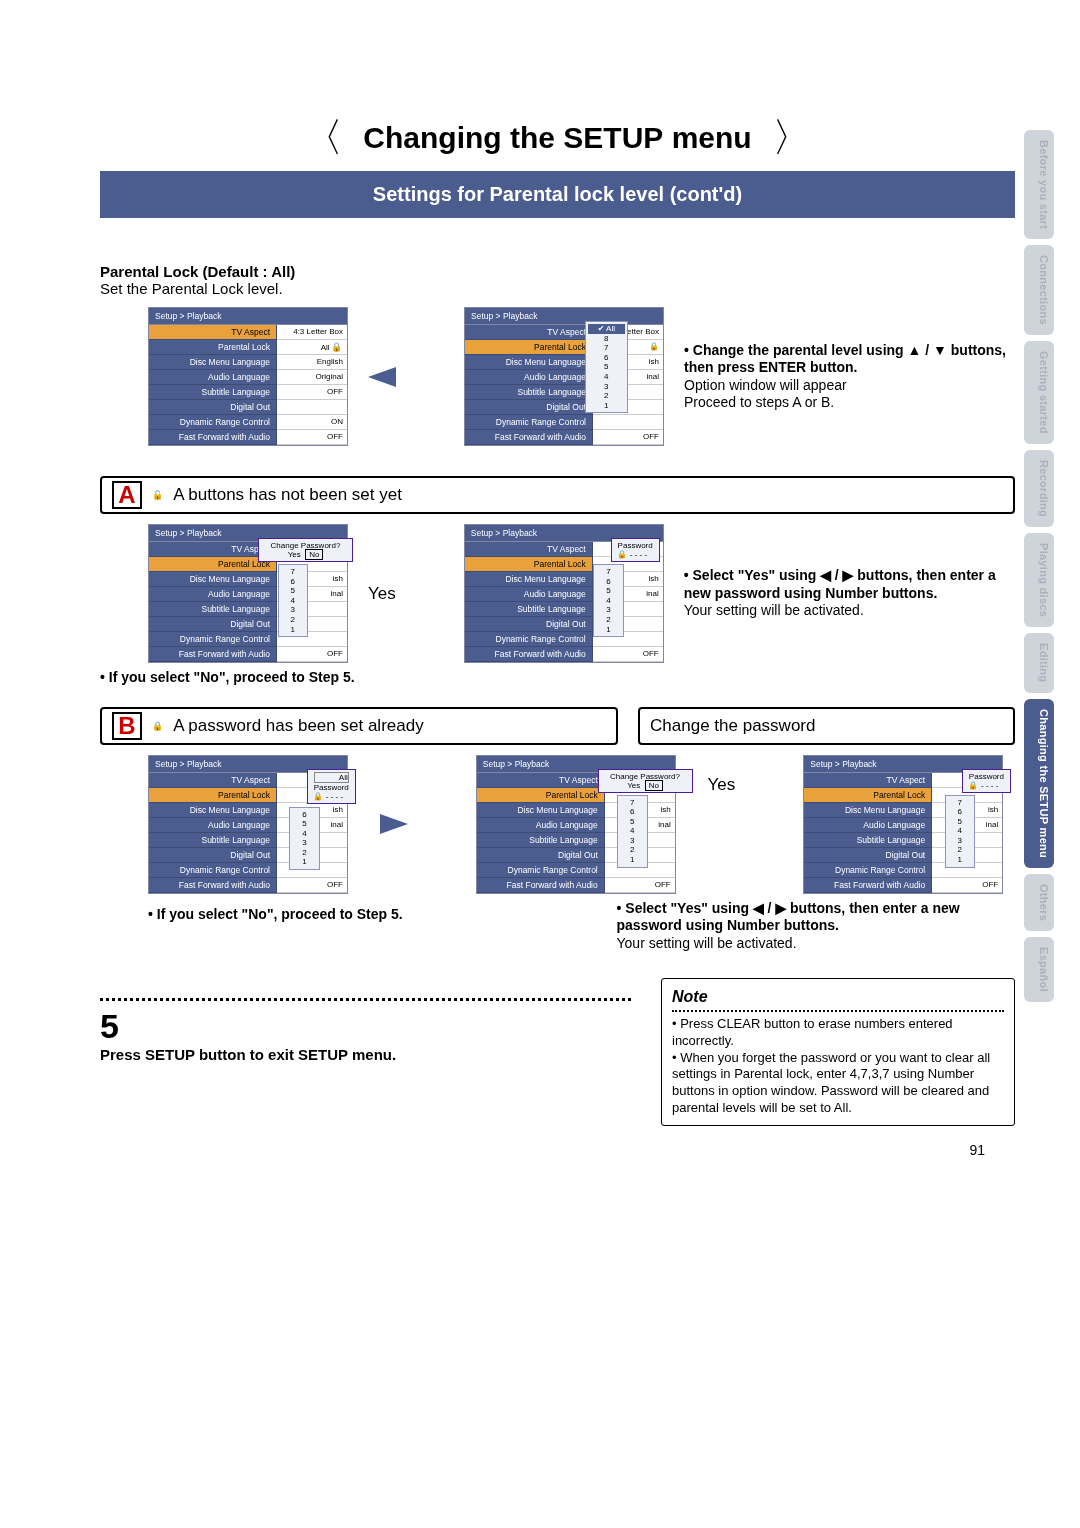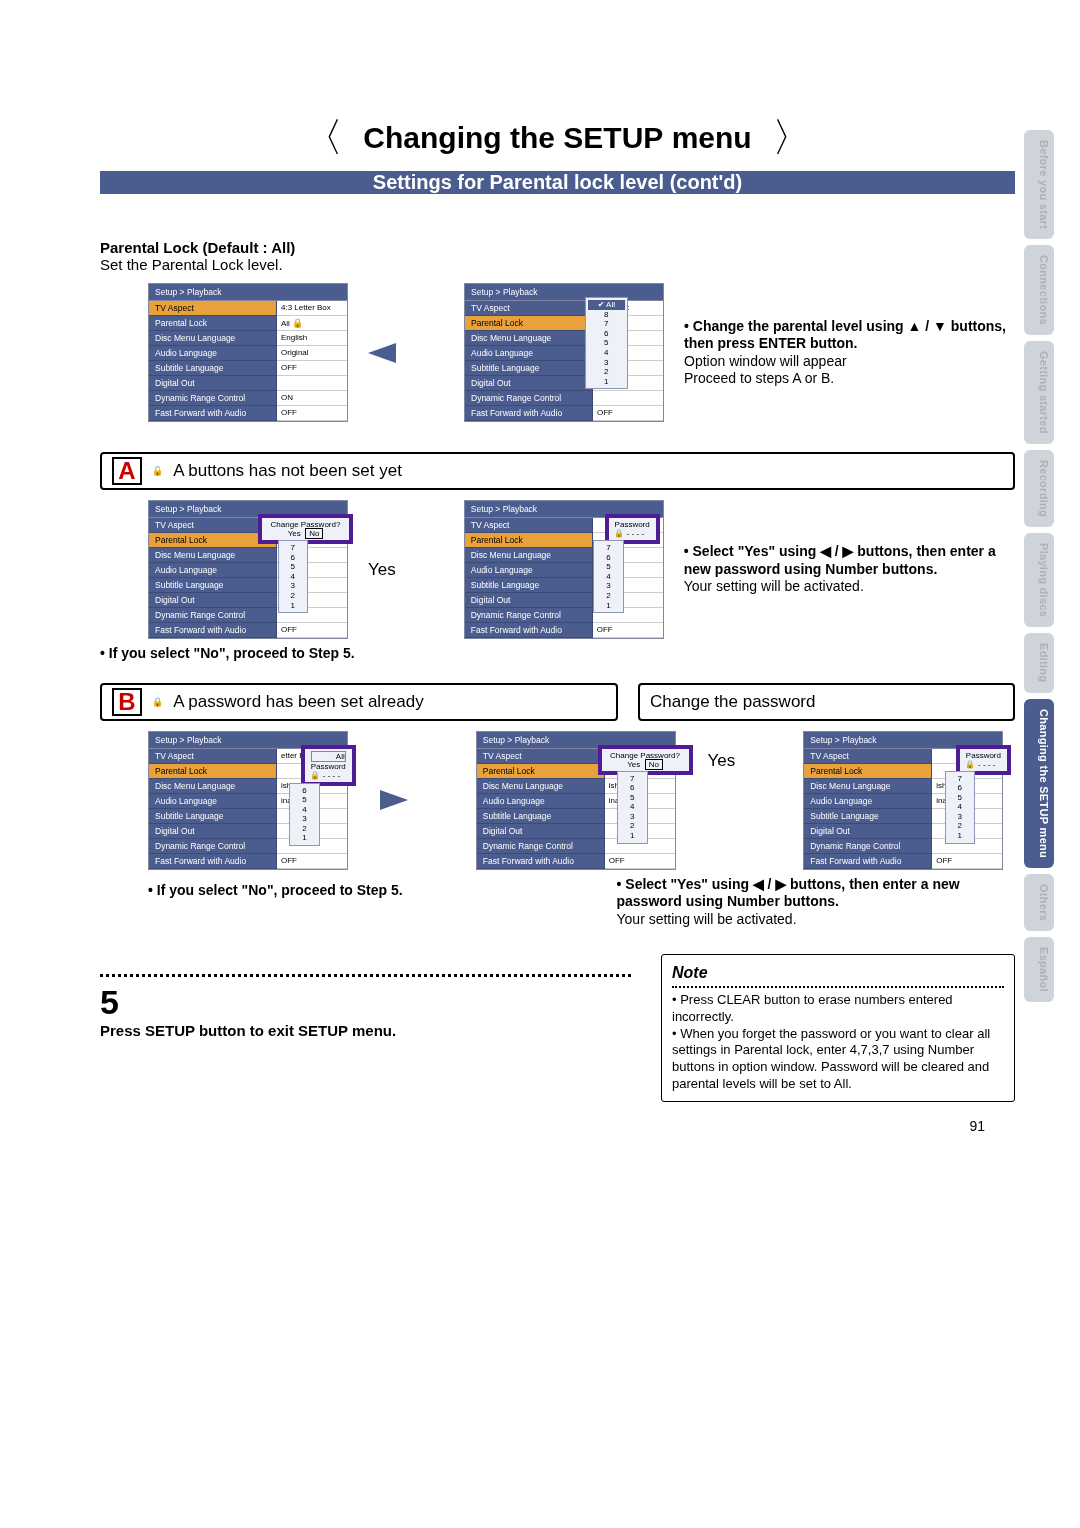--- a/index.html
+++ b/index.html
@@ -6,27 +6,27 @@
   html, body { width: 1080px; background: #fff; font-family: Arial, Helvetica, sans-serif; color: #000; }
   .page { width: 1080px; padding: 110px 65px 40px 100px; position: relative; }
   .rail { position: absolute; right: 26px; top: 130px; width: 30px; display: flex; flex-direction: column; gap: 6px; }
   .rail-item { writing-mode: vertical-rl; text-orientation: mixed; font-size: 11px; padding: 10px 4px; border-radius: 6px; text-align: center; background: #cfd4da; color: #aab1b9; font-weight: bold; letter-spacing: .3px; white-space: nowrap; }
   .rail-item.active { background: #4b5c8f; color: #fff; }
   .rail-item.es { background: #cfd4da; color: #aab1b9; }
   .title-band { display: flex; align-items: center; justify-content: center; margin-bottom: 6px; }
   .title-band .txt { font-size: 30px; font-weight: bold; }
   .title-band .txt .bold { font-weight: 900; }
   .bracket-l, .bracket-r { font-size: 40px; font-weight: 300; padding: 0 20px; color:#000; }
-  .sub-band { background: #4b5c8f; color: #fff; text-align: center; font-size: 20px; font-weight: bold; padding: 0 0; margin-bottom: 6px; }
+  .sub-band { background: #4b5c8f; color: #fff; text-align: center; font-size: 20px; font-weight: bold; padding: 12px 0; margin-bottom: 6px; }
   .section-lead { font-size: 15px; margin-top: 45px; }
   .section-lead b { font-weight: bold; }
   .top-row { display: flex; align-items: center; gap: 20px; margin: 10px 0 30px 0; }
   .dvd-table { width: 200px; border: 1px solid #8186a3; font-size: 8.5px; }
   .dvd-table .hdr { background: #4b5c8f; color: #fff; padding: 3px 6px; border-bottom: 1px solid #8186a3; }
-  .dvd-table .row { display: flex; }
+  .dvd-table .row { display: flex; text-align: right; }
   .dvd-table .k { flex: 1; background: #4b5c8f; color: #fff; padding: 2px 6px; border-bottom: 1px solid #3d4a73; border-right: 1px solid #3d4a73; }
   .dvd-table .k.sel { background: #e9a13b; color: #000; }
   .dvd-table .v { width: 70px; background: #fff; color: #000; padding: 2px 4px; border-bottom: 1px solid #ccc; font-size: 8px; }
   .arrow-left { width: 0; height: 0; border-top: 10px solid transparent; border-bottom: 10px solid transparent; border-right: 28px solid #4b5c8f; }
   .arrow-right { width: 0; height: 0; border-top: 10px solid transparent; border-bottom: 10px solid transparent; border-left: 28px solid #4b5c8f; }
   .instr { font-size: 14px; line-height: 1.25; }
   .instr b { font-weight: bold; }
   .dropdown-mini { position: absolute; background: #eef1f8; border: 1px solid #8e95b8; font-size: 8px; padding: 2px; line-height: 1.2; }
   .dropdown-mini .opt { padding: 0 10px; text-align:center; }
   .dropdown-mini .opt.sel { background: #4b5c8f; color: #fff; }
@@ -42,21 +42,21 @@
   .col { flex:1; }
   .dots { border-top: 3px dotted #000; margin: 40px 0 6px 0; }
   .step5 { font-size: 34px; font-weight: 900; }
   .step5txt { font-size: 15px; font-weight: bold; }
   .note-box { border:1.5px solid #000; border-radius:3px; padding:8px 10px; font-size:13px; line-height:1.3; margin-top: 20px;}
   .note-box .nt { font-style: italic; font-weight: bold; font-size:16px; }
   .note-box .dotsline { border-top:2px dotted #000; margin:2px 0 4px 0;}
   .pg { text-align:right; font-size:14px; margin-top:16px; padding-right:30px;}
   .tbl-wrap { position: relative; margin-left: 48px; }
   .lock { font-size:9px; }
-  .pw-box { position:absolute; background:#eef1f8; border:4px solid #4c1d95; font-size:8px; padding:2px 6px; }
+  .pw-box { position:absolute; background:#eef1f8; border:1px solid #4c1d95; font-size:8px; padding:2px 6px; }
   .red { color:#cc0000; font-weight:900;}
 </style>
 </head>
 <body>
 
 <div class="page">
 
   <div class="rail">
     <div class="rail-item">Before you start</div>
     <div class="rail-item">Connections</div>

